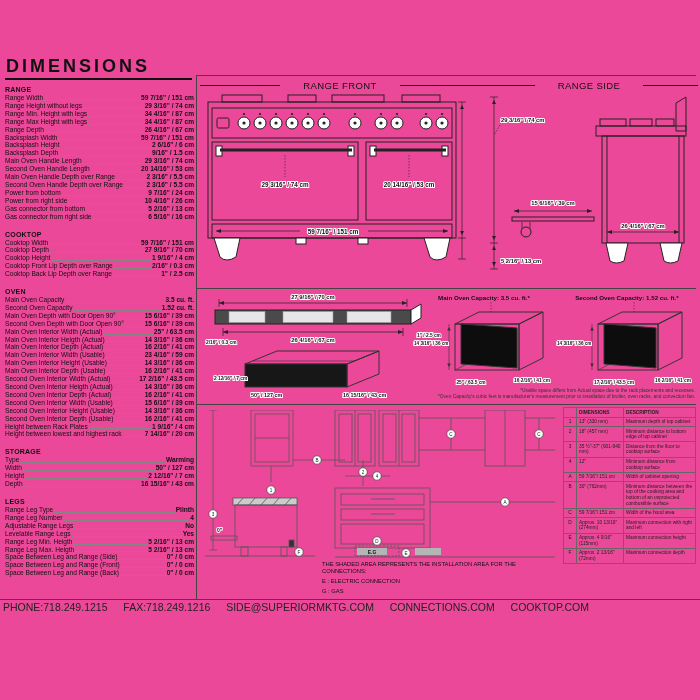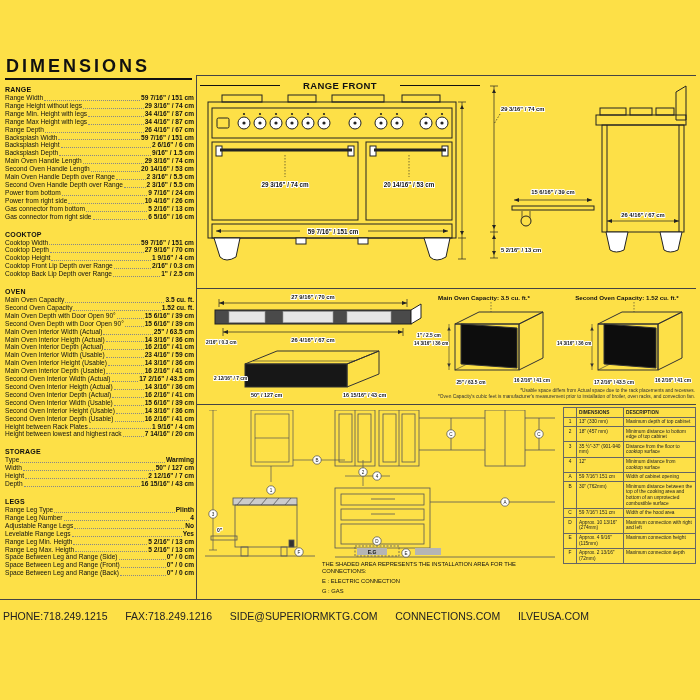--- a/index.html
+++ b/index.html
@@ -1,16 +1,16 @@
 <!DOCTYPE html>
 <html><head>
 <meta charset="utf-8">
 <style>
   html,body{margin:0;padding:0;background:#fff;}
-  .sheet{position:relative;width:700px;height:700px;background:#fde047;overflow:hidden;
+  .sheet{position:relative;width:700px;height:700px;background:#ec4899;overflow:hidden;
          font-family:"Liberation Sans",sans-serif;color:#111;}
   .abs{position:absolute;}
   
   .page-title{left:6px;top:56px;font-size:18px;font-weight:bold;letter-spacing:3px;}
   .title-rule{left:5px;top:78px;width:187px;height:2px;background:#111;}
   
   .vline{left:196px;top:75px;width:1px;height:524px;background:#444;}
   .hline-top{left:196px;top:75px;width:500px;height:1px;background:#444;}
   .hline-mid{left:196px;top:288px;width:500px;height:1px;background:#444;}
   .hline-low{left:196px;top:404px;width:500px;height:1px;background:#444;}
@@ -19,38 +19,38 @@
   .spec-col{left:5px;top:86px;width:189px;}
   .spec-section{margin-bottom:10px;}
   .spec-title{font-size:7px;font-weight:bold;letter-spacing:.2px;margin-bottom:1px;}
   .srow{display:flex;align-items:flex-end;font-size:6.6px;line-height:7.9px;}
   .srow .lbl{white-space:nowrap;}
   .srow .dots{flex:1;border-bottom:1px dotted #888;margin:0 1px 1px 1px;min-width:4px;}
   .srow .val{font-weight:bold;white-space:nowrap;}
   
   .panel-title{display:flex;align-items:center;}
   .panel-title .rule{flex:1;height:1px;background:#111;}
-  .panel-title .t{margin:0 23px;font-size:9.5px;font-weight:bold;letter-spacing:.4px;white-space:nowrap;}
+  .panel-title .t{margin:0 23px;font-size:9.5px;font-weight:normal;letter-spacing:.4px;white-space:nowrap;}
   svg{display:block;font-family:"Liberation Sans",sans-serif;}
   .dim{font-weight:bold;fill:#111;paint-order:stroke fill;stroke:#fff;stroke-width:2px;}
   .capt{font-weight:bold;fill:#111;}
   
   .footnotes{left:300px;top:388px;width:395px;text-align:right;font-size:4.8px;line-height:5.8px;color:#333;}
   
   .install-caption{left:322px;top:561px;width:236px;font-size:5.8px;line-height:7px;color:#111;}
   .install-caption .lg{margin-top:3px;}
   
   .inst-table{left:563px;top:407px;width:133px;border-collapse:collapse;font-size:4.8px;line-height:5.6px;color:#222;}
   .inst-table th,.inst-table td{border:0.5px solid #666;padding:1.5px 2px;vertical-align:top;text-align:left;}
   .inst-table th{font-weight:bold;}
   .inst-table td:first-child{text-align:center;width:8px;}
   .inst-table .c-dim{width:42px;}
   
   .footer{left:0;top:601px;width:592px;display:flex;justify-content:space-between;
-          padding:9px 3px 0 3px;box-sizing:border-box;font-size:10.5px;color:#222;}
+          padding:0 3px 0 3px;box-sizing:border-box;font-size:10.5px;color:#222;}
 </style>
 </head>
 <body>
 
 <div class="sheet">
 
   <div class="abs page-title">DIMENSIONS</div>
   <div class="abs title-rule"></div>
   <div class="abs vline"></div>
   <div class="abs hline-top"></div>
@@ -480,20 +480,25 @@
         <line x1="258" y1="11" x2="266" y2="11"></line>
           <line x1="258" y1="147" x2="266" y2="147"></line>
         <line x1="262" y1="147" x2="262" y2="168"></line>
           <line x1="258" y1="168" x2="266" y2="168"></line>
         <path d="M262,14 l-2,4 l4,0 z M262,144 l-2,-4 l4,0 z" fill="#222" stroke="none"></path>
       </g>
     </svg>
   </div>
 
   <div class="abs" style="left:480px;top:80px;width:218px;height:208px;">
+    <div class="panel-title">
+      <div class="rule"></div>
+      <div class="t">RANGE SIDE</div>
+      <div class="rule"></div>
+    </div>
     <svg width="218" height="190" viewBox="0 0 218 190">
       <g stroke="#222" stroke-width=".7" fill="none">
         <line x1="14" y1="6" x2="14" y2="152"></line>
         <line x1="10" y1="6" x2="18" y2="6"></line>
           <line x1="10" y1="152" x2="18" y2="152"></line>
         <path d="M14,9 l-2,4 l4,0 z M14,149 l-2,-4 l4,0 z" fill="#222" stroke="none"></path>
         <line x1="20" y1="34" x2="14" y2="44" stroke-dasharray="1.5 1.5"></line>
       </g>
       <text class="dim" font-size="5.8" x="21" y="31">29 3/16" / 74 cm</text>
       <g stroke="#222" stroke-width=".7" fill="none">
@@ -816,17 +821,17 @@
   <div class="abs footer">
 
       <span>PHONE:718.249.1215</span>
 
       <span>FAX:718.249.1216</span>
 
       <span>SIDE@SUPERIORMKTG.COM</span>
 
       <span>CONNECTIONS.COM</span>
 
-      <span>ILVEUSA.COM</span>
+      <span>COOKTOP.COM</span>
 
   </div>
 
 </div>
 
 </body></html>

